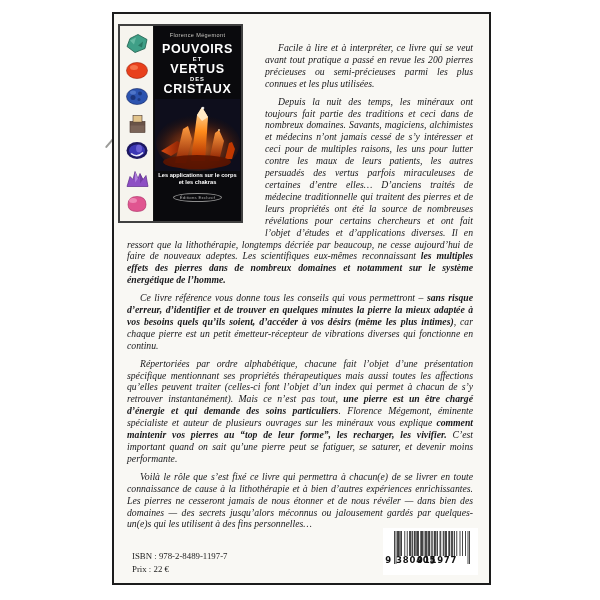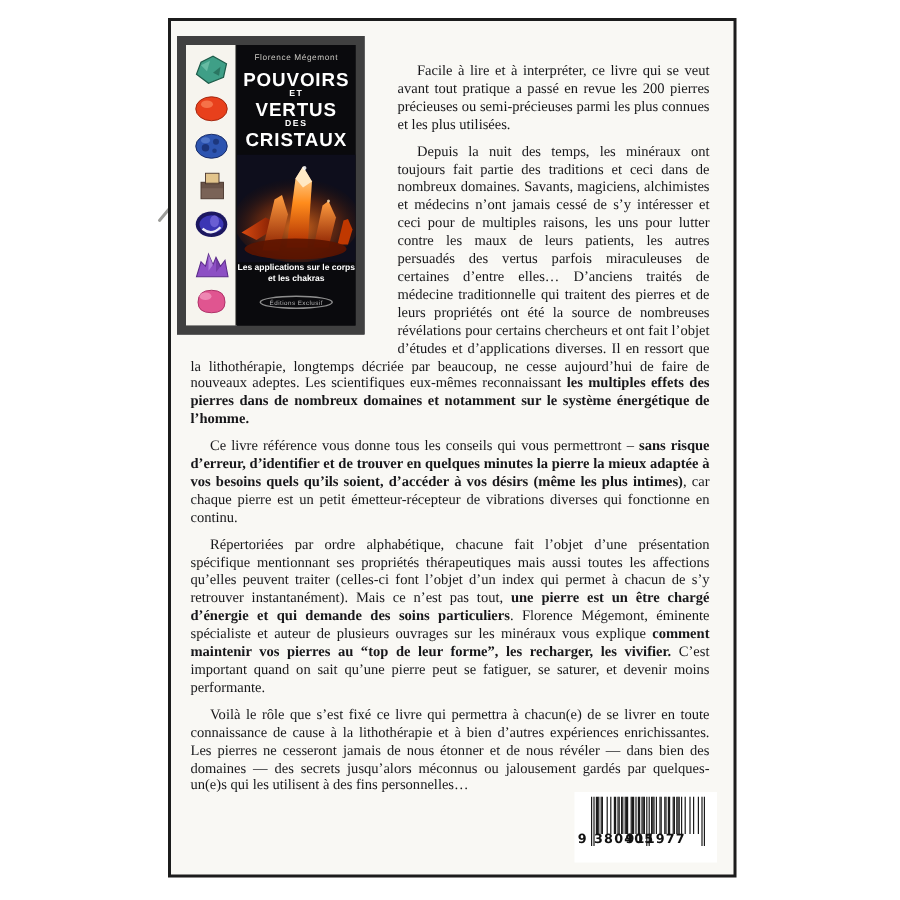--- a/index.html
+++ b/index.html
@@ -9,40 +9,40 @@
   
   .cover-scan{position:absolute;left:112px;top:12px;width:379px;height:573px;
               border:2px solid #1c1c1c;box-sizing:border-box;background:#f9f8f4;}
 
   
   .artifact{position:absolute;left:103px;top:141px;width:15px;height:2px;background:#4a4a46;
             transform:rotate(-50deg);opacity:.55;border-radius:1px;}
 
   
   .book-thumb{position:absolute;left:4px;top:10px;width:125px;height:199px;
-              border:6px solid #404040;box-sizing:border-box;display:flex;background:#0b0b0e;}
+              border:2px solid #404040;box-sizing:border-box;display:flex;background:#0b0b0e;}
   .stones-strip{width:34px;background:#f6f4ee;display:flex;flex-direction:column;
                 align-items:center;justify-content:space-evenly;padding:2px 0;box-sizing:border-box;
                 border-right:1px solid #141414;}
   .stone{width:26px;height:23px;display:block;}
   .cover-main{flex:1;background:#0a0a0d;display:flex;flex-direction:column;align-items:center;
               padding-top:6px;box-sizing:border-box;overflow:hidden;
               font-family:"Liberation Sans","DejaVu Sans",sans-serif;}
   .cover-author{font-size:5.5px;color:#c9c7c2;letter-spacing:.4px;margin-bottom:5px;}
   .t-big{font-size:12.5px;font-weight:bold;color:#ffffff;letter-spacing:.6px;line-height:13px;}
   .t-small{font-size:5.8px;font-weight:bold;color:#ffffff;letter-spacing:1px;line-height:7px;}
   .crystal-photo{margin-top:3px;width:85px;height:72px;display:block;}
   .cover-subtitle{margin-top:1px;text-align:center;font-size:5.7px;font-weight:bold;
                   color:#ffffff;line-height:7.4px;}
   .publisher-badge{margin-top:6px;border:1px solid #8d8d8d;border-radius:50%;
                    padding:1px 6px;font-size:4.2px;color:#b3b3b3;letter-spacing:.3px;}
 
   
   .back-text{position:absolute;left:13px;top:28px;width:346px;
-             font-size:9.7px;line-height:11.9px;text-align:justify;color:#17171a;}
+             font-size:9.7px;line-height:11.9px;text-align:justify;color:#17171a;font-style:italic;}
   .back-text p{margin:0 0 6px 0;text-indent:13px;}
   .back-text .b{font-weight:bold;}
   .thumb-spacer{float:left;width:138px;height:190px;}
 
   
   .isbn-block{position:absolute;left:18px;top:536px;font-size:8.8px;line-height:12.5px;color:#222;}
   .barcode-box{position:absolute;left:269px;top:514px;width:95px;height:47px;background:#ffffff;}
   .barcode-bars{position:absolute;left:11px;top:3px;width:76px;height:34px;}
   .bc-digits{position:absolute;top:27px;left:0;width:95px;height:12px;
              font-family:"DejaVu Sans","Liberation Sans",sans-serif;
@@ -152,20 +152,24 @@
 
     <div class="back-text" id="back-paragraphs">
       <div class="thumb-spacer"></div>
     <p><span>Facile à lire et à interpréter, ce livre qui se veut avant tout pratique a passé en revue les 200 pierres précieuses ou semi-précieuses parmi les plus connues et les plus utilisées.</span></p>
         <p><span>Depuis la nuit des temps, les minéraux ont toujours fait partie des traditions et ceci dans de nombreux domaines. Savants, magiciens, alchimistes et médecins n’ont jamais cessé de s’y intéresser et ceci pour de multiples raisons, les uns pour lutter contre les maux de leurs patients, les autres persuadés des vertus parfois miraculeuses de certaines d’entre elles… D’anciens traités de médecine traditionnelle qui traitent des pierres et de leurs propriétés ont été la source de nombreuses révélations pour certains chercheurs et ont fait l’objet d’études et d’applications diverses. Il en ressort que la lithothérapie, longtemps décriée par beaucoup, ne cesse aujourd’hui de faire de nouveaux adeptes. Les scientifiques eux-mêmes reconnaissant </span><span class="b">les multiples effets des pierres dans de nombreux domaines et notamment sur le système énergétique de l’homme.</span></p>
         <p><span>Ce livre référence vous donne tous les conseils qui vous permettront – </span><span class="b">sans risque d’erreur, d’identifier et de trouver en quelques minutes la pierre la mieux adaptée à vos besoins quels qu’ils soient, d’accéder à vos désirs (même les plus intimes)</span><span>, car chaque pierre est un petit émetteur-récepteur de vibrations diverses qui fonctionne en continu.</span></p>
         <p><span>Répertoriées par ordre alphabétique, chacune fait l’objet d’une présentation spécifique mentionnant ses propriétés thérapeutiques mais aussi toutes les affections qu’elles peuvent traiter (celles-ci font l’objet d’un index qui permet à chacun de s’y retrouver instantanément). Mais ce n’est pas tout, </span><span class="b">une pierre est un être chargé d’énergie et qui demande des soins particuliers</span><span>. Florence Mégemont, éminente spécialiste et auteur de plusieurs ouvrages sur les minéraux vous explique </span><span class="b">comment maintenir vos pierres au “top de leur forme”, les recharger, les vivifier.</span><span> C’est important quand on sait qu’une pierre peut se fatiguer, se saturer, et devenir moins performante.</span></p>
         <p><span>Voilà le rôle que s’est fixé ce livre qui permettra à chacun(e) de se livrer en toute connaissance de cause à la lithothérapie et à bien d’autres expériences enrichissantes. Les pierres ne cesseront jamais de nous étonner et de nous révéler — dans bien des domaines — des secrets jusqu’alors méconnus ou jalousement gardés par quelques-un(e)s qui les utilisent à des fins personnelles…</span></p>
       </div>
 
+    <div class="isbn-block">
+      <div>ISBN : 978-2-8489-1197-7</div>
+      <div>Prix : 22 €</div>
+    </div>
 
     <div class="barcode-box">
       <svg class="barcode-bars" id="barcode-svg" viewBox="0 0 95 34" preserveAspectRatio="none" xmlns="http://www.w3.org/2000/svg">
           <rect x="0" y="0" width="1" height="33" fill="#1b1b1b"></rect>
           <rect x="2" y="0" width="1" height="33" fill="#1b1b1b"></rect>
           <rect x="4" y="0" width="1" height="25" fill="#1b1b1b"></rect>
           <rect x="5" y="0" width="1" height="25" fill="#1b1b1b"></rect>
           <rect x="6" y="0" width="1" height="25" fill="#1b1b1b"></rect>
           <rect x="8" y="0" width="1" height="25" fill="#1b1b1b"></rect>
           <rect x="9" y="0" width="1" height="25" fill="#1b1b1b"></rect>

